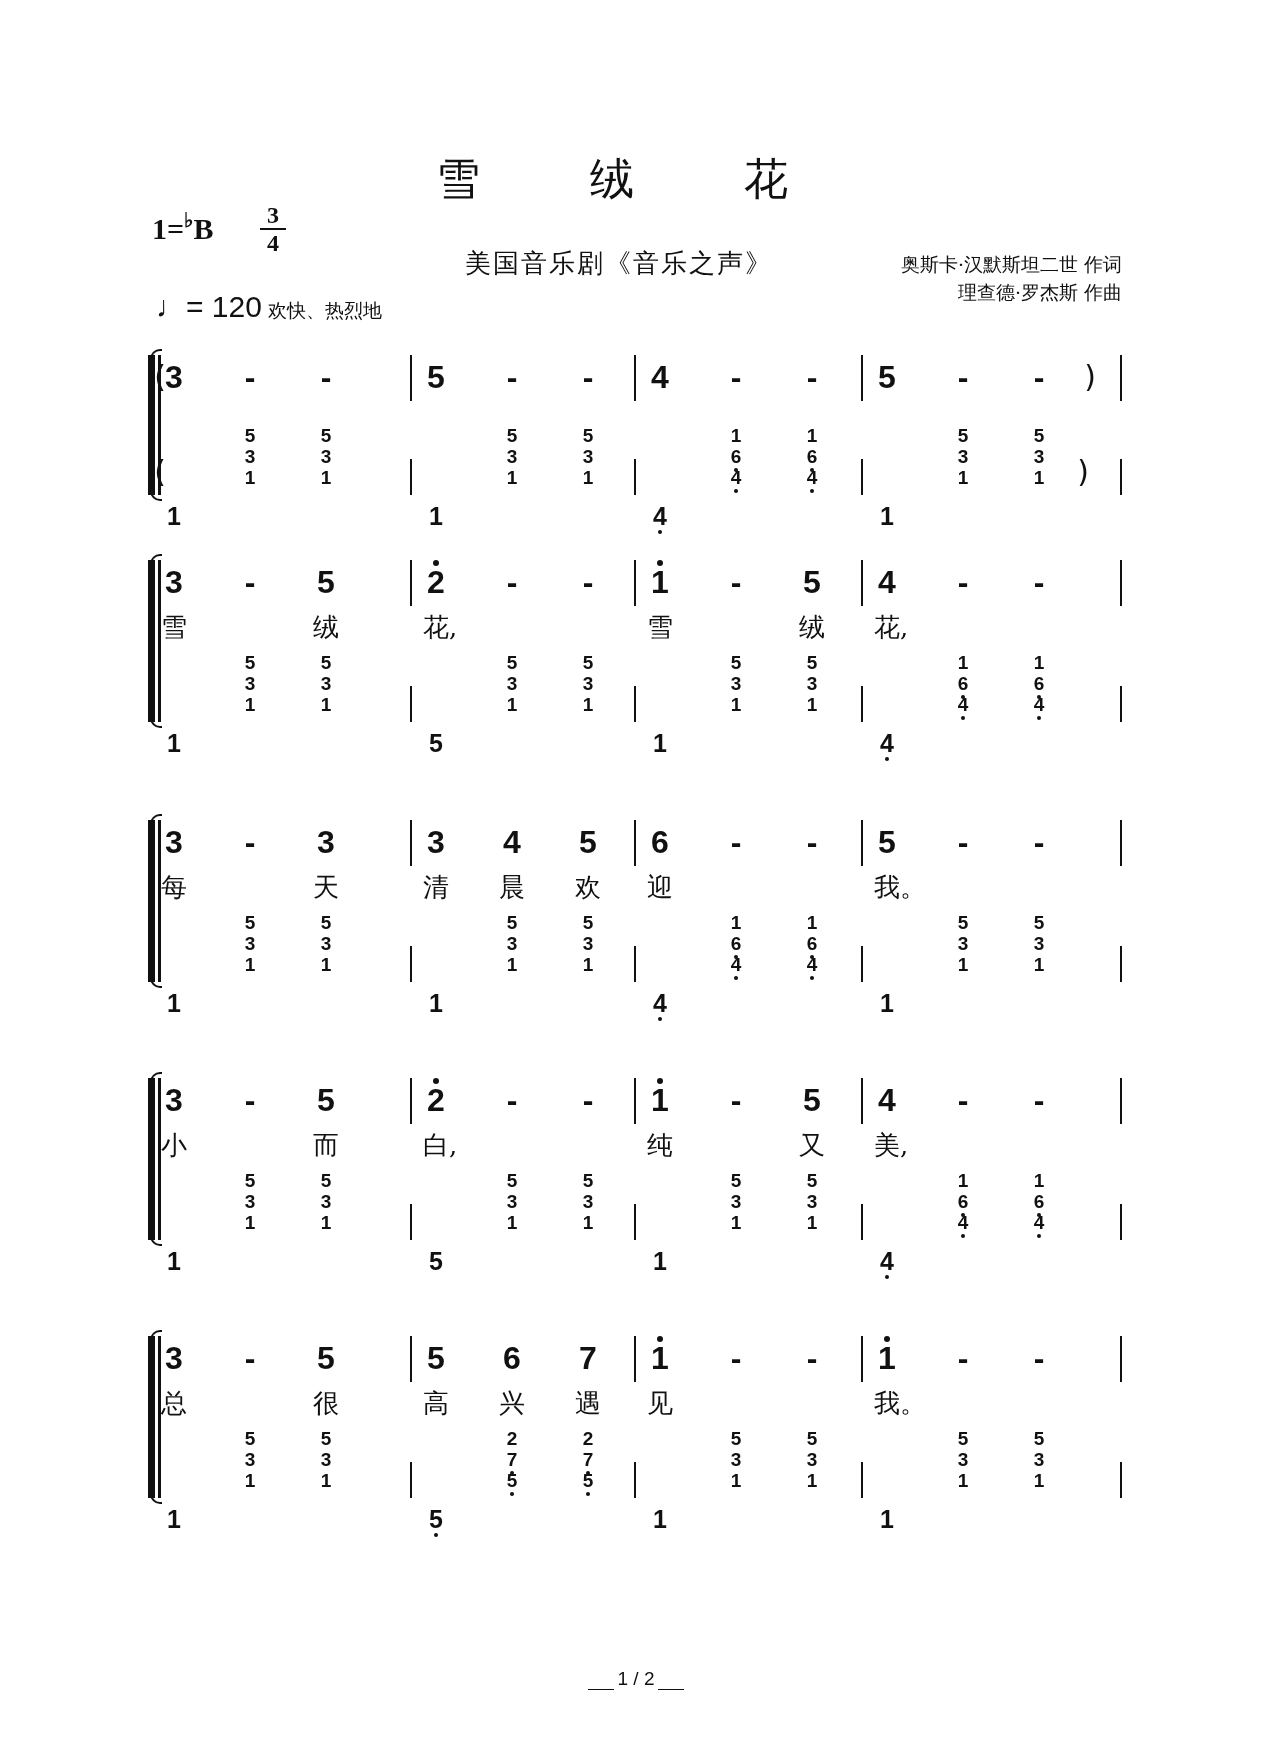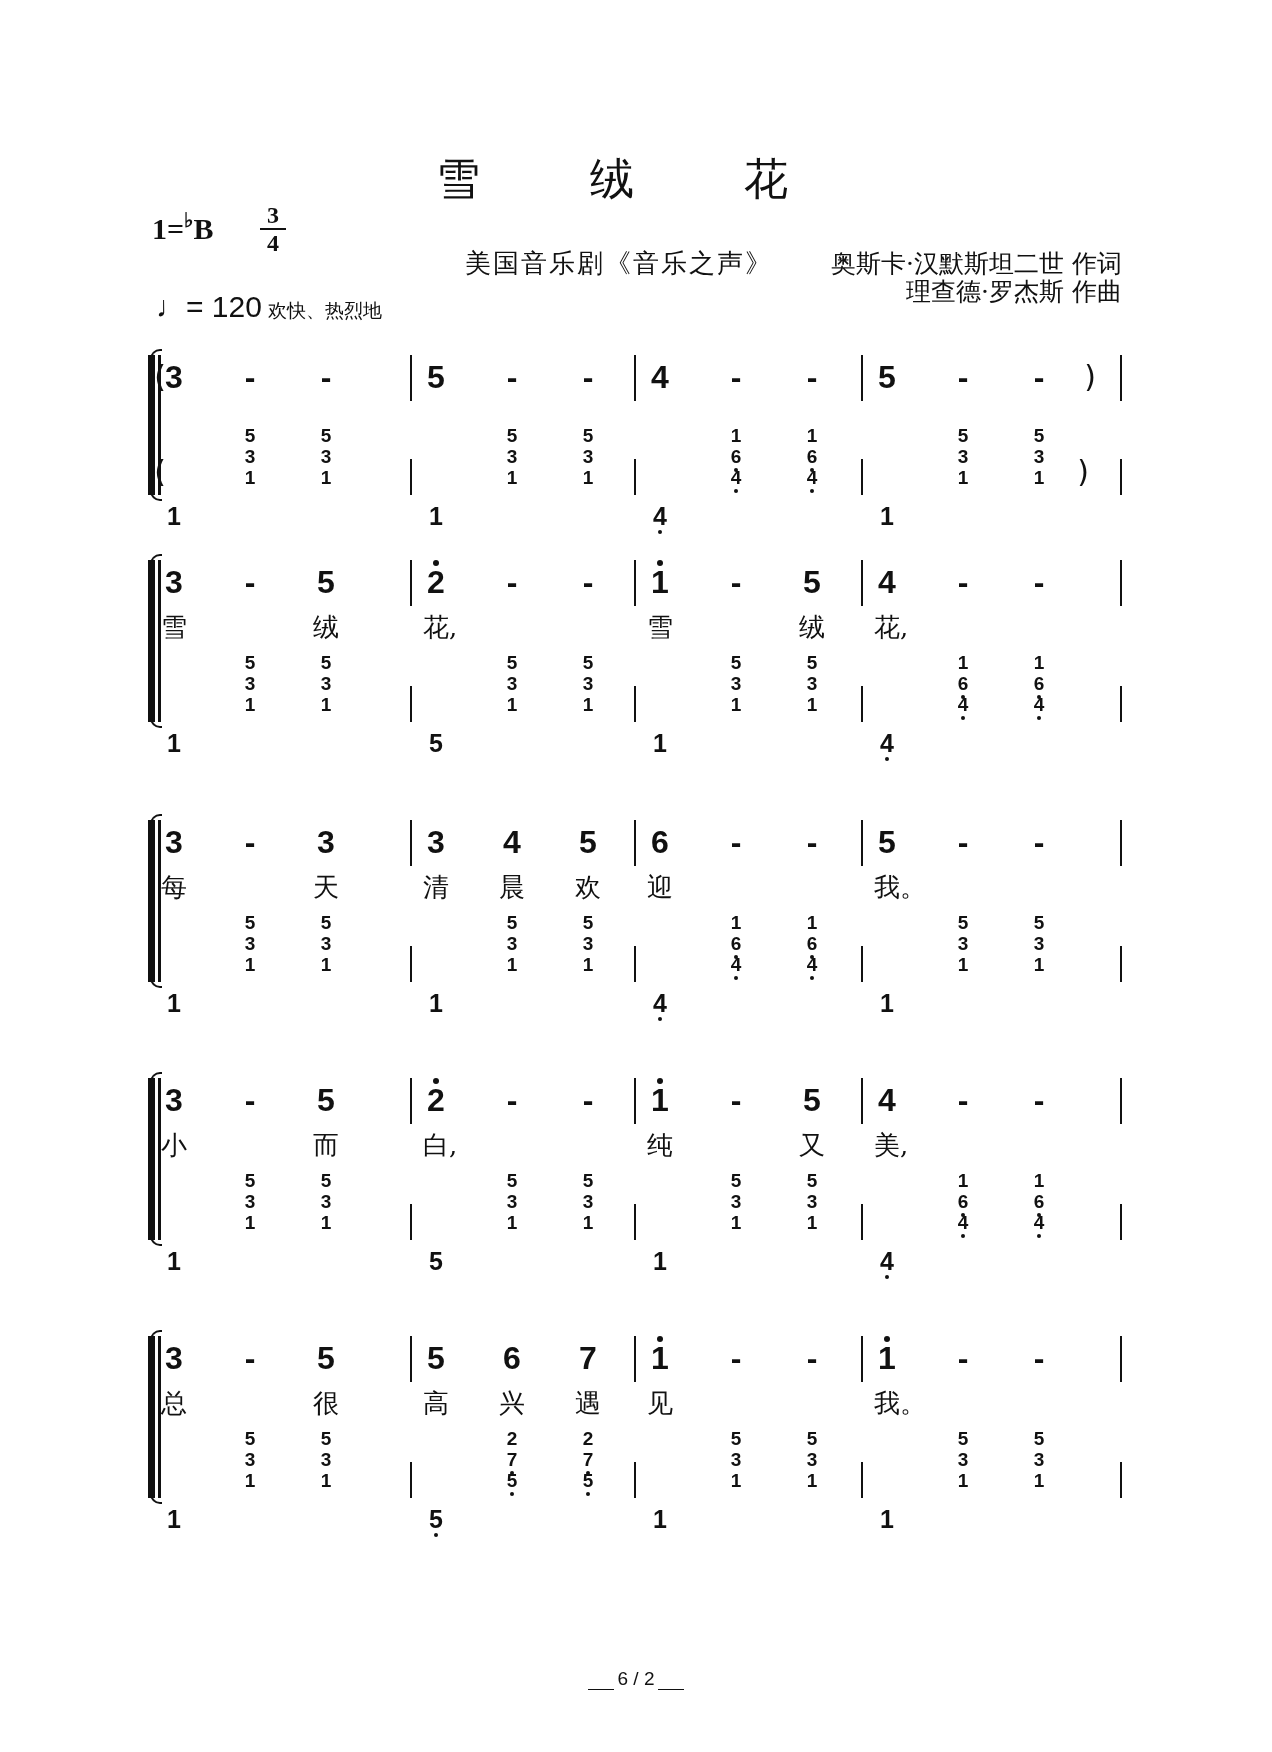--- a/index.html
+++ b/index.html
@@ -4,21 +4,21 @@
 <style>
   html, body { margin:0; padding:0; background:#ffffff; }
   body { width:1272px; height:1752px; position:relative; overflow:hidden; color:#111; font-family:"DejaVu Sans", sans-serif; }
   .abs { position:absolute; }
   .title { left:0; width:1272px; top:150px; text-align:center; font-size:44px; letter-spacing:48px; font-family:"DejaVu Sans", sans-serif; font-weight:400; }
   .key { left:152px; top:212px; font-size:30px; font-weight:bold; font-family:"Liberation Serif", serif; }
   .key .flat { font-size:20px; vertical-align:top; position:relative; top:-4px; }
   .timesig { left:260px; top:203px; width:26px; text-align:center; font-family:"Liberation Serif", serif; font-weight:bold; font-size:24px; line-height:24px; }
   .timesig .bar { border-top:2px solid #111; margin:1px 0; }
   .subtitle { left:465px; top:246px; font-size:26px; font-family:"DejaVu Serif", serif; letter-spacing:2px; }
-  .credits { right:150px; top:250px; text-align:right; font-size:25px; font-family:"DejaVu Serif", serif; line-height:28px; }
+  .credits { right:150px; top:250px; text-align:right; font-size:19px; font-family:"DejaVu Serif", serif; line-height:28px; }
   .tempo { left:156px; top:290px; font-size:30px; font-family:"Liberation Sans", sans-serif; }
   .tempo .note { font-size:30px; }
   .tempo .expr { font-size:19px; font-family:"DejaVu Sans", sans-serif; margin-left:6px; }
   .system { position:absolute; left:148px; width:974px; }
   .bracket { position:absolute; left:0; top:0; bottom:0; width:7px; background:#111; border-right:3px solid #fff; box-shadow:3px 0 0 #111; }
   .bracket:before, .bracket:after { content:""; position:absolute; left:2px; width:10px; height:8px; border-left:2px solid #111; }
   .bracket:before { top:-6px; border-top:2px solid #111; border-radius:10px 0 0 0; }
   .bracket:after { bottom:-6px; border-bottom:2px solid #111; border-radius:0 0 0 10px; }
   .row { position:absolute; left:0; width:974px; }
   .cell { position:absolute; width:40px; margin-left:-20px; text-align:center; }
@@ -487,13 +487,13 @@
         </span>
         <span class="cell" style="left: 891px; top: 0px;">
           <span class="n">5</span>
           <span class="n">3</span>
           <span class="n">1</span>
         </span>
       </div>
     </div>
   </div>
 
-<div class="abs pagenum"><span></span><b style="font-weight:normal">6 / 2</b><span></span></div>
+<div class="abs pagenum"><span></span><b style="font-weight:normal">1 / 2</b><span></span></div>
 
 </body></html>

